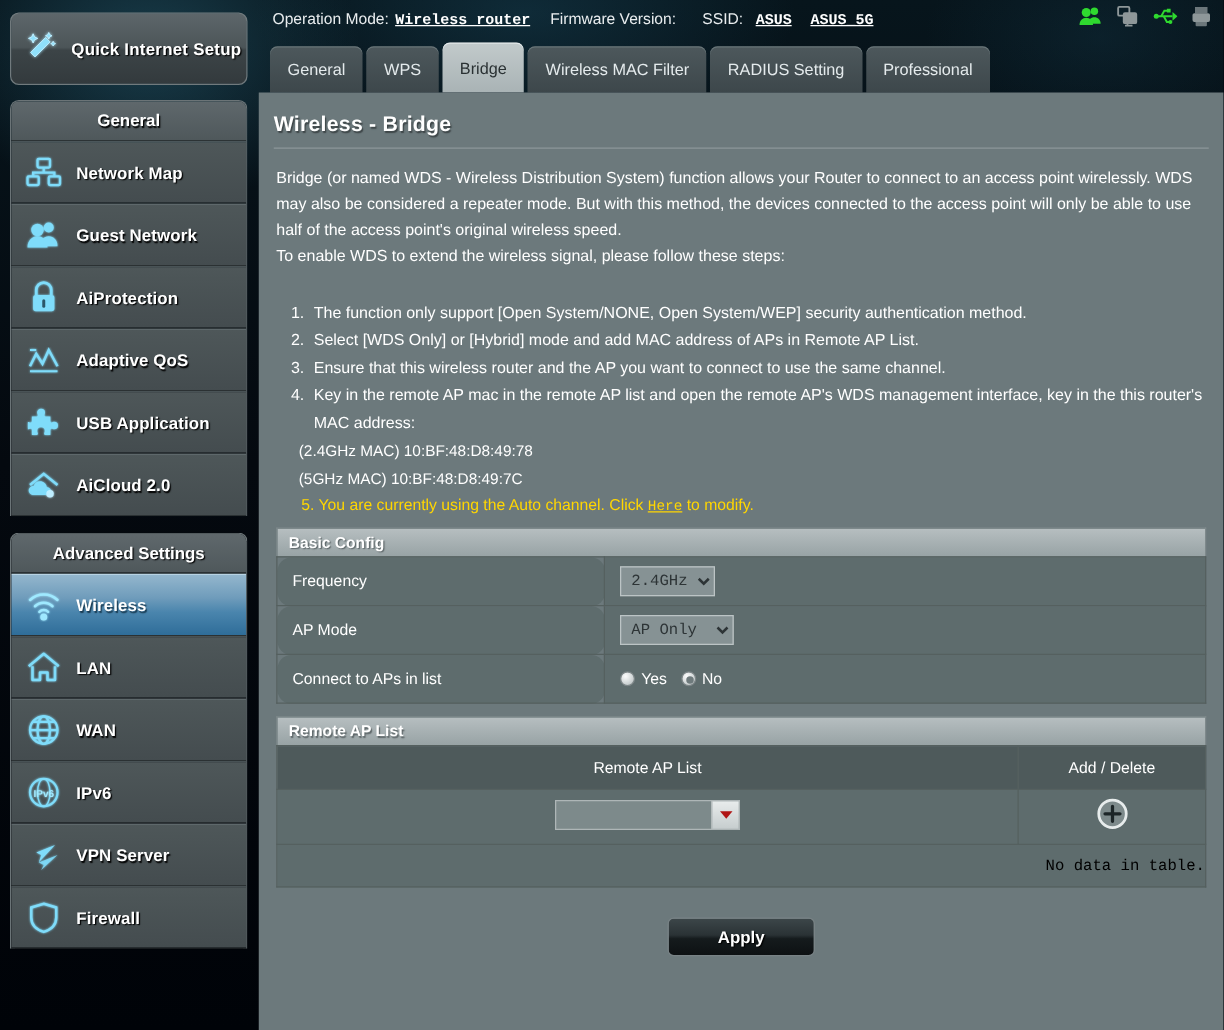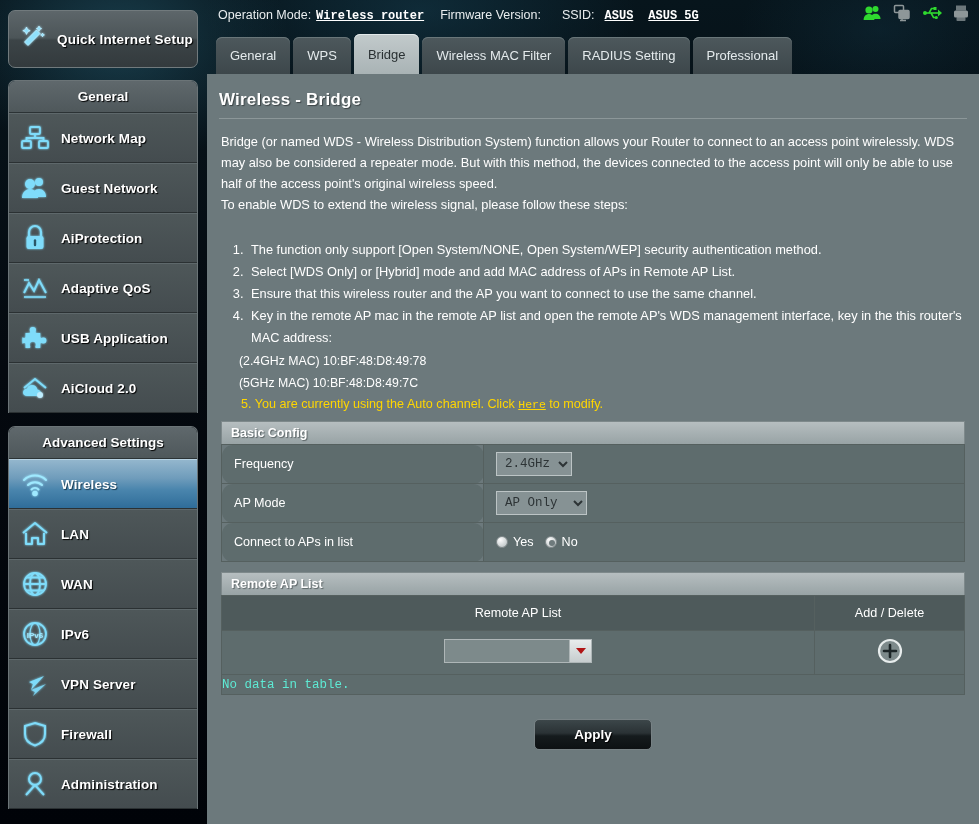--- a/index.html
+++ b/index.html
@@ -336,25 +336,25 @@
     display: flex; align-items: center; justify-content: center;
   }
   .tri-down {
     width: 0; height: 0;
     border-left: 5px solid transparent;
     border-right: 5px solid transparent;
     border-top: 6px solid #b01515;
   }
   .plus-btn { cursor: pointer; display: inline-block; line-height: 0; }
   .nodata-row td {
-    height: 20px;
-    color: #5eead4;
+    height: 34px;
+    color: #000000;
     font-family: "Liberation Mono", monospace;
     font-size: 12.5px;
-    text-align: left;
+    text-align: right;
     background: #5e6c6d;
   }
 
   
   .apply-wrap { display: flex; justify-content: center; padding: 14px 0 18px 0; }
   .apply-btn {
     width: 118px; height: 31px;
     border-radius: 5px;
     background: linear-gradient(180deg, #3c4649 0%, #2a3235 45%, #151b1d 55%, #0d1113 100%);
     border: 1px solid #788285;
@@ -653,40 +653,20 @@
                     <feMergeNode in="SourceGraphic"></feMergeNode>
                   </feMerge>
                 </filter>
               </defs>
             <path filter="url(#g12)" d="M15 3 L25 6 v8c0 6-4.4 9.8-10 11.5C9.4 23.8 5 20 5 14V6z" stroke="#7fdcfa" stroke-width="2" fill="none"></path>
           </svg>
         </span>
         <span class="lbl">Firewall</span>
       </div>
 
-      <div class="side-item">
-        <span class="ico">
-          <svg width="30" height="28" viewBox="0 0 30 28">
-              <defs>
-                <filter id="g13">
-                  <feGaussianBlur stdDeviation="1" result="b"></feGaussianBlur>
-                  <feMerge>
-                    <feMergeNode in="b"></feMergeNode>
-                    <feMergeNode in="SourceGraphic"></feMergeNode>
-                  </feMerge>
-                </filter>
-              </defs>
-            <g filter="url(#g13)" stroke="#7fdcfa" fill="none" stroke-width="2">
-              <circle cx="15" cy="9" r="6"></circle>
-              <path d="M6 25 L15 15 L24 25"></path>
-            </g>
-            </svg>
-        </span>
-        <span class="lbl">Administration</span>
-      </div>
     </div>
   </div>
 
   <div id="main">
 
     <div class="topbar">
       <span class="seg">
         <span class="k">Operation Mode:</span>
         <span class="v">Wireless router</span>
       </span>

